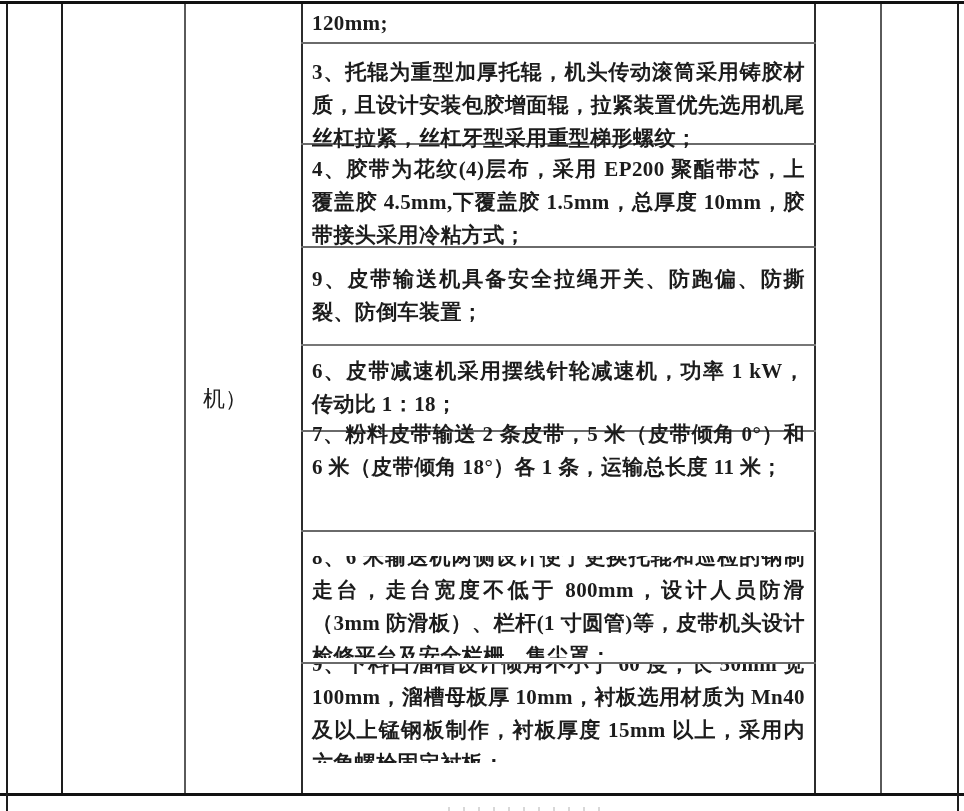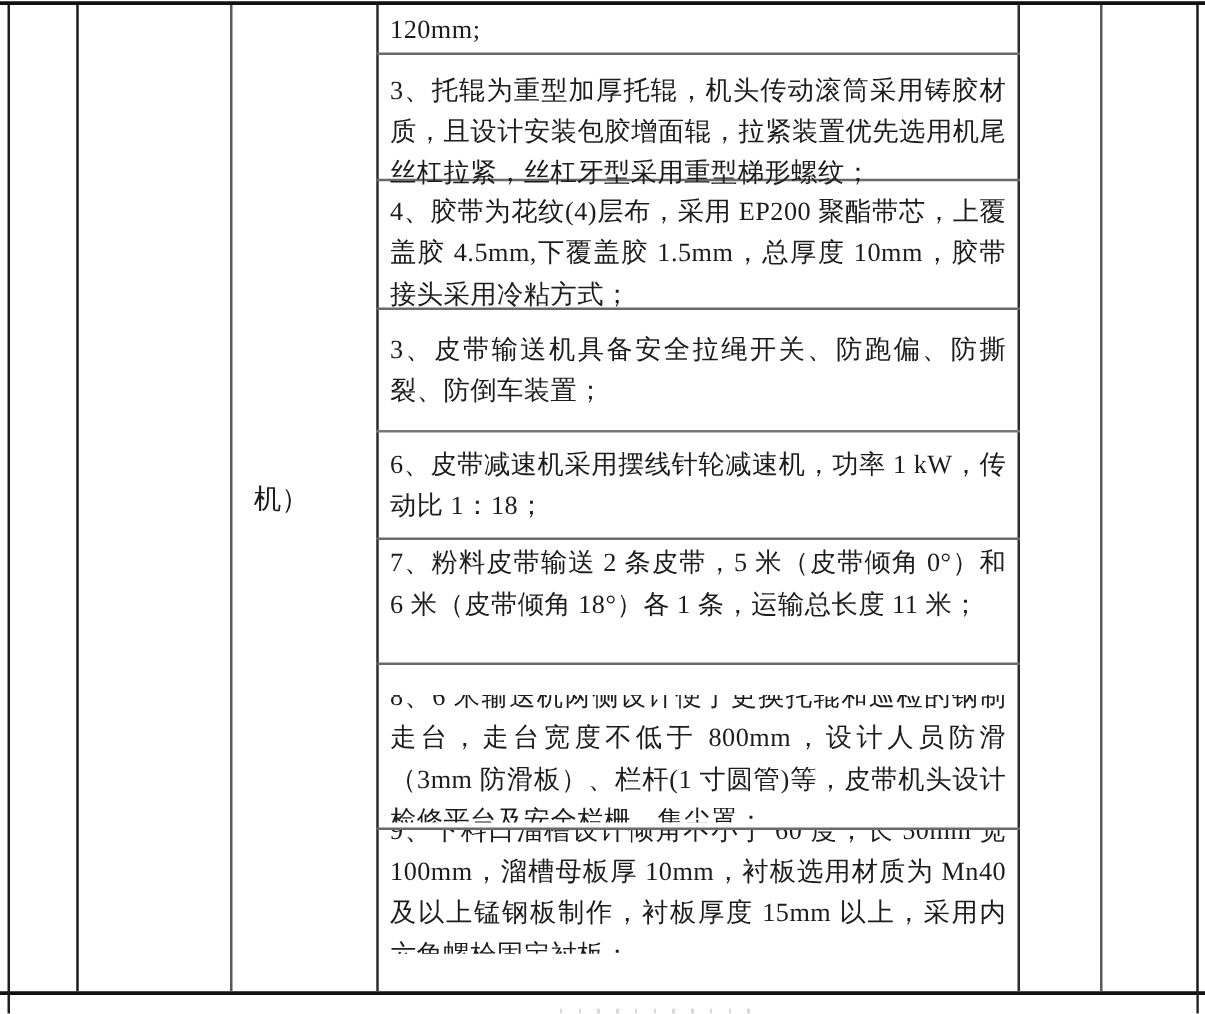--- a/index.html
+++ b/index.html
@@ -35,27 +35,28 @@
   .c5{left:816px;top:4px;width:64px;height:789px;}
   .c6{left:882px;top:4px;width:75px;height:789px;}
   .mcell{position:absolute;left:303px;width:511px;display:flex;align-items:center;overflow:hidden;}
   .mtext{
     width:100%;
     padding:0 9px;
     font-size:21px;
     line-height:33px;
     text-align:justify;
     letter-spacing:0.4px;
+    font-weight:bold;
   }
   .r0{top:4px;height:38px;} .r0 .mtext{text-align:left;}
   .r1{top:56px;height:99px;}
   .r2{top:152px;height:101px;}
   .r3{top:248px;height:96px;}
   .r4{top:346px;height:84px;}
-  .r5{top:432px;height:70px;}
+  .r5{top:416px;height:70px;}
   .r6{top:556px;height:102px;}
   .r7{top:664px;height:99px;justify-content:flex-end;}
   
   .bottom-row{position:absolute;left:8px;top:796px;width:949px;height:15px;background:#fff;}
   .cutoff-marks{
     position:absolute;left:448px;top:807px;width:160px;height:4px;
     background:repeating-linear-gradient(90deg,#cfcfcf 0 2px,transparent 2px 15px);
     opacity:.8;
   }
 </style>
@@ -97,21 +98,21 @@
   <div class="mcell r0">
     <div class="mtext">120mm;</div>
   </div>
   <div class="mcell r1">
     <div class="mtext">3、托辊为重型加厚托辊，机头传动滚筒采用铸胶材质，且设计安装包胶增面辊，拉紧装置优先选用机尾丝杠拉紧，丝杠牙型采用重型梯形螺纹；</div>
   </div>
   <div class="mcell r2">
     <div class="mtext">4、胶带为花纹(4)层布，采用 EP200 聚酯带芯，上覆盖胶 4.5mm,下覆盖胶 1.5mm，总厚度 10mm，胶带接头采用冷粘方式；</div>
   </div>
   <div class="mcell r3">
-    <div class="mtext">3、皮带输送机具备安全拉绳开关、防跑偏、防撕裂、防倒车装置；</div>
+    <div class="mtext">9、皮带输送机具备安全拉绳开关、防跑偏、防撕裂、防倒车装置；</div>
   </div>
   <div class="mcell r4">
     <div class="mtext">6、皮带减速机采用摆线针轮减速机，功率 1 kW，传动比 1：18；</div>
   </div>
   <div class="mcell r5">
     <div class="mtext">7、粉料皮带输送 2 条皮带，5 米（皮带倾角 0°）和 6 米（皮带倾角 18°）各 1 条，运输总长度 11 米；</div>
   </div>
   <div class="mcell r6">
     <div class="mtext">8、6 米输送机两侧设计便于更换托辊和巡检的钢制走台，走台宽度不低于 800mm，设计人员防滑（3mm 防滑板）、栏杆(1 寸圆管)等，皮带机头设计检修平台及安全栏栅、集尘罩；</div>
   </div>

